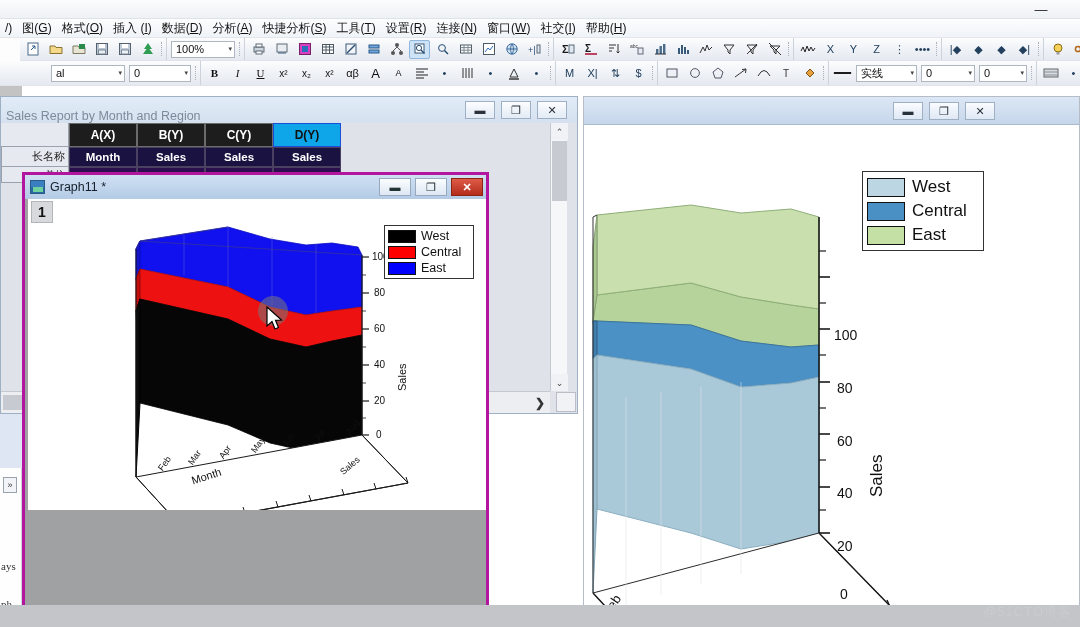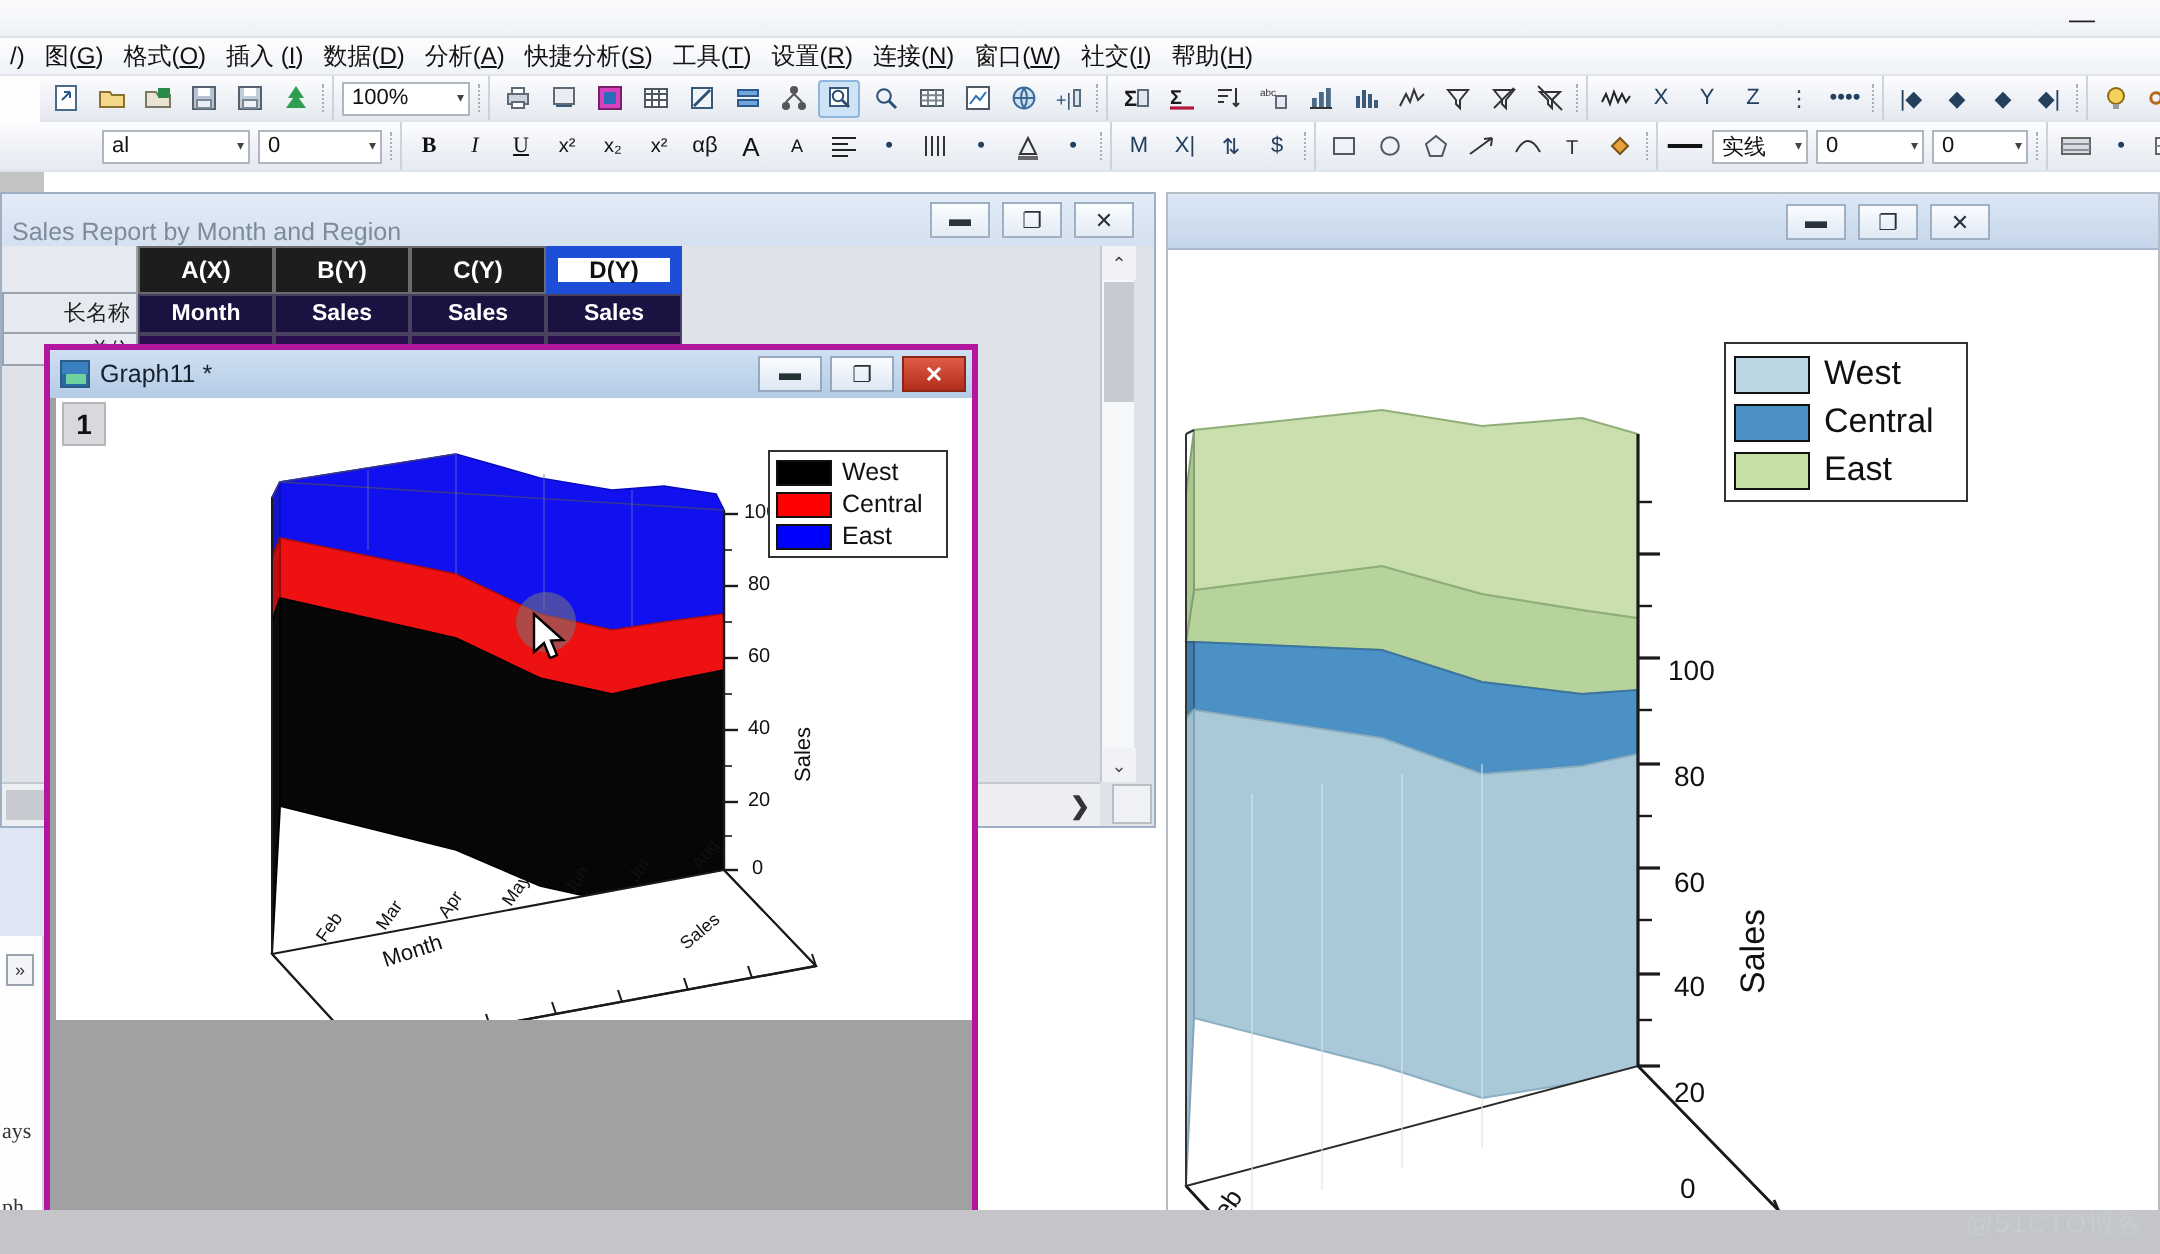--- a/index.html
+++ b/index.html
@@ -90,21 +90,21 @@
     height: 17px; border: 1px solid #aeb6c0; background: #fff;
     display: flex; align-items: center; justify-content: space-between;
     font-size: 11px; color: #111; padding: 0 2px 0 4px; margin: 0 2px;
   }
   .combo .arrow { font-size: 7px; color: #444; padding-left: 4px; }
   .combo.zoom { width: 64px; }
   .combo.fontname { width: 74px; }
   .combo.fontsize { width: 62px; }
   .combo.small { width: 48px; }
   .combo.med { width: 54px; }
-  .combo.line { width: 48px; }
+  .combo.line { width: 61px; }
 
   
   .desktop {
     position: absolute; left: 0; top: 86px; width: 1080px; height: 541px;
     background: #ffffff;
   }
 
   
   .leftdock {
     position: absolute; left: 0; top: 86px; width: 22px; height: 541px;
@@ -169,21 +169,21 @@
   .colhdr-row { position: absolute; left: 0; top: 0; display: flex; height: 24px; }
   .corner-cell {
     width: 68px; height: 24px; background: #e6eaf0; border: 1px solid #9aa3ad;
     border-top: none; border-left: none;
   }
   .colhdr {
     width: 68px; height: 24px; background: #1d1d1d; color: #ffffff;
     border: 1px solid #6b6b6b; display: flex; align-items:center; justify-content:center;
     font-size: 12px; font-weight: bold;
   }
-  .colhdr.active { background: #ffffff; color: #111; border: 6px solid #1d4ed8; }
+  .colhdr.active { background: #0ea5e9; color: #111; border: 1px solid #1d4ed8; }
   .lname-row { position: absolute; left: 0; top: 24px; display: flex; height: 20px; }
   .lname-label {
     width: 68px; height: 20px; background: #e6eaf0; color: #222;
     display:flex; align-items:center; justify-content:flex-end;
     font-size: 11px; padding-right: 3px; border: 1px solid #9aa3ad; border-top:none;
   }
   .lname-cell {
     width: 68px; height: 20px; background: #1a1240; color: #ffffff;
     border: 1px solid #4a4060; display:flex; align-items:center; justify-content:center;
     font-size: 11.5px; font-weight: bold;

